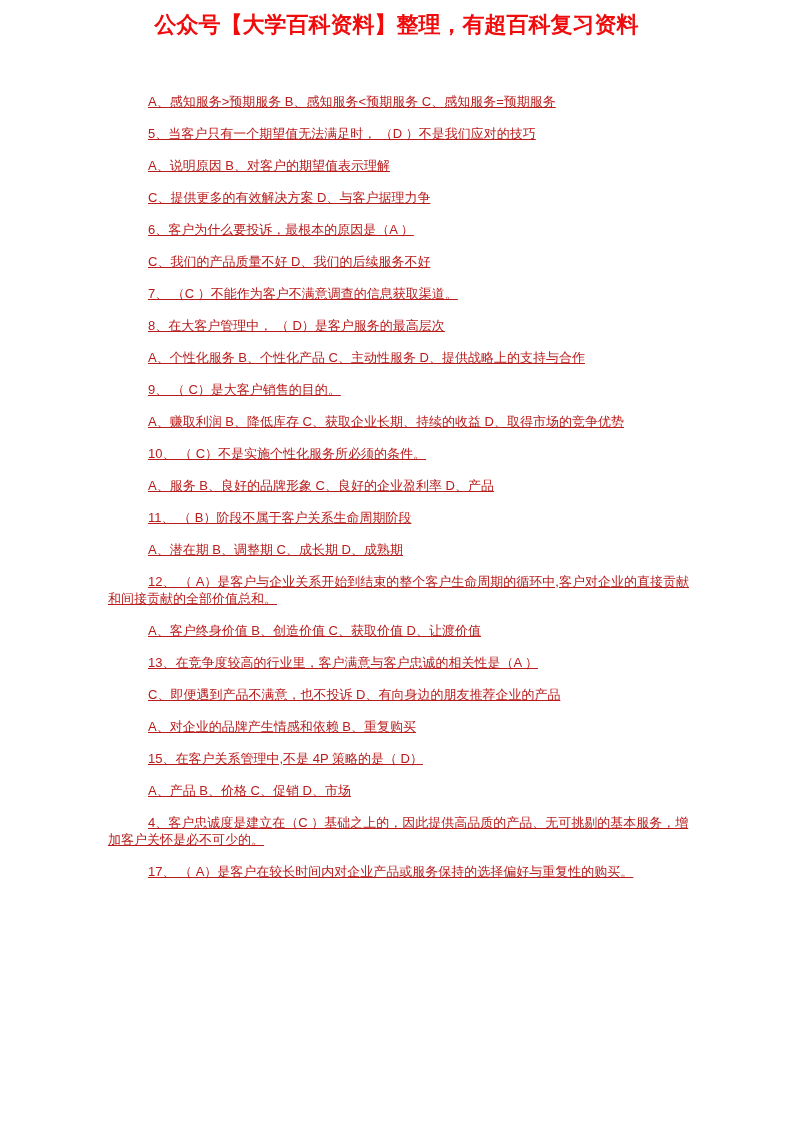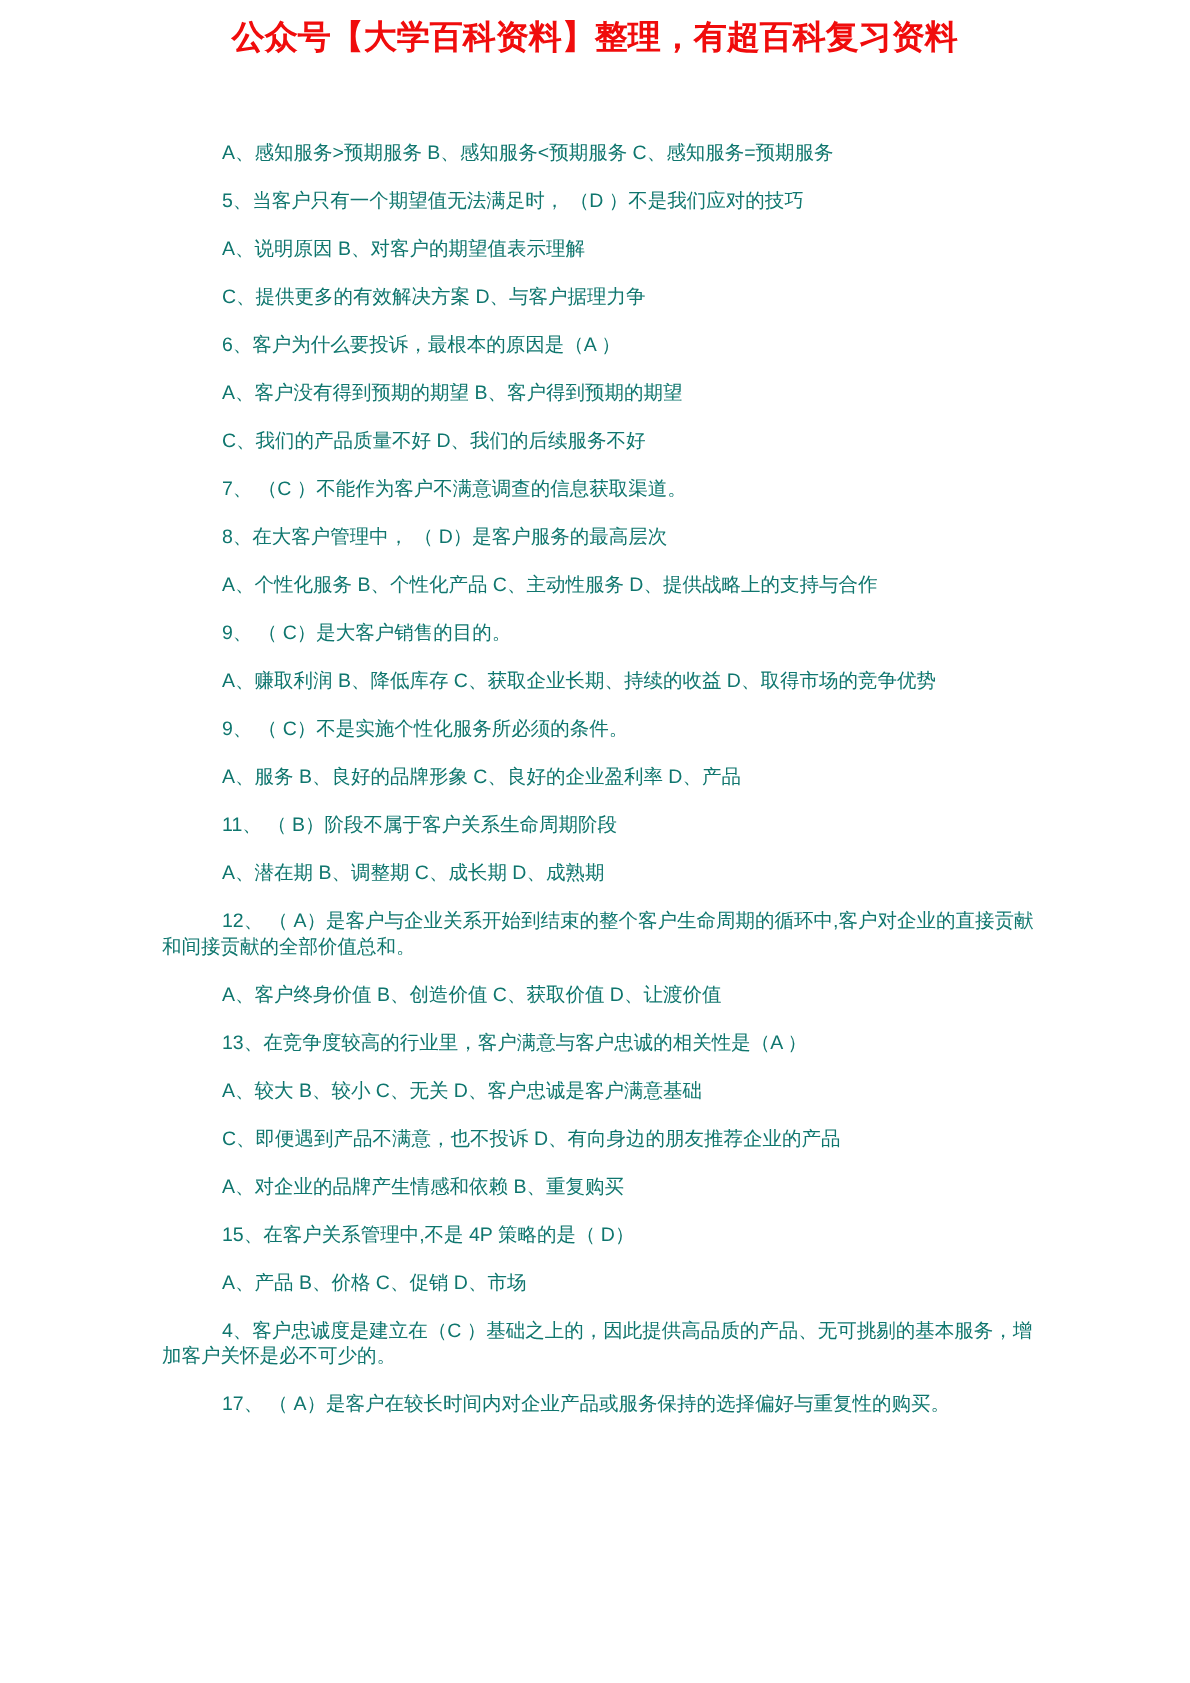--- a/index.html
+++ b/index.html
@@ -42,41 +42,39 @@
     word-break: break-all;
   }
 </style>
 </head>
 <body style="background: rgb(255, 255, 255);">
 
 <div class="page">
 
   <h1 class="doc-title" style="color: rgb(240, 12, 12);">公众号【大学百科资料】整理，有超百科复习资料</h1>
 
-  <div class="doc-body" style="color: #0f766e;">
+  <div class="doc-body" style="color: #b91c1c; text-decoration: underline;">
     <p>A、感知服务&gt;预期服务 B、感知服务&lt;预期服务 C、感知服务=预期服务</p>
     <p>5、当客户只有一个期望值无法满足时， （D ）不是我们应对的技巧</p>
     <p>A、说明原因 B、对客户的期望值表示理解</p>
     <p>C、提供更多的有效解决方案 D、与客户据理力争</p>
     <p>6、客户为什么要投诉，最根本的原因是（A ）</p>
-    <p>A、客户没有得到预期的期望 B、客户得到预期的期望</p>
     <p>C、我们的产品质量不好 D、我们的后续服务不好</p>
     <p>7、 （C ）不能作为客户不满意调查的信息获取渠道。</p>
     <p>8、在大客户管理中， （ D）是客户服务的最高层次</p>
     <p>A、个性化服务 B、个性化产品 C、主动性服务 D、提供战略上的支持与合作</p>
     <p>9、 （ C）是大客户销售的目的。</p>
     <p>A、赚取利润 B、降低库存 C、获取企业长期、持续的收益 D、取得市场的竞争优势</p>
-    <p>9、 （ C）不是实施个性化服务所必须的条件。</p>
+    <p>10、 （ C）不是实施个性化服务所必须的条件。</p>
     <p>A、服务 B、良好的品牌形象 C、良好的企业盈利率 D、产品</p>
     <p>11、 （ B）阶段不属于客户关系生命周期阶段</p>
     <p>A、潜在期 B、调整期 C、成长期 D、成熟期</p>
     <p>12、 （ A）是客户与企业关系开始到结束的整个客户生命周期的循环中,客户对企业的直接贡献和间接贡献的全部价值总和。</p>
     <p>A、客户终身价值 B、创造价值 C、获取价值 D、让渡价值</p>
     <p>13、在竞争度较高的行业里，客户满意与客户忠诚的相关性是（A ）</p>
-    <p>A、较大 B、较小 C、无关 D、客户忠诚是客户满意基础</p>
     <p>C、即便遇到产品不满意，也不投诉 D、有向身边的朋友推荐企业的产品</p>
     <p>A、对企业的品牌产生情感和依赖 B、重复购买</p>
     <p>15、在客户关系管理中,不是 4P 策略的是（ D）</p>
     <p>A、产品 B、价格 C、促销 D、市场</p>
     <p>4、客户忠诚度是建立在（C ）基础之上的，因此提供高品质的产品、无可挑剔的基本服务，增加客户关怀是必不可少的。</p>
     <p>17、 （ A）是客户在较长时间内对企业产品或服务保持的选择偏好与重复性的购买。</p>
   </div>
 
 </div>
 

